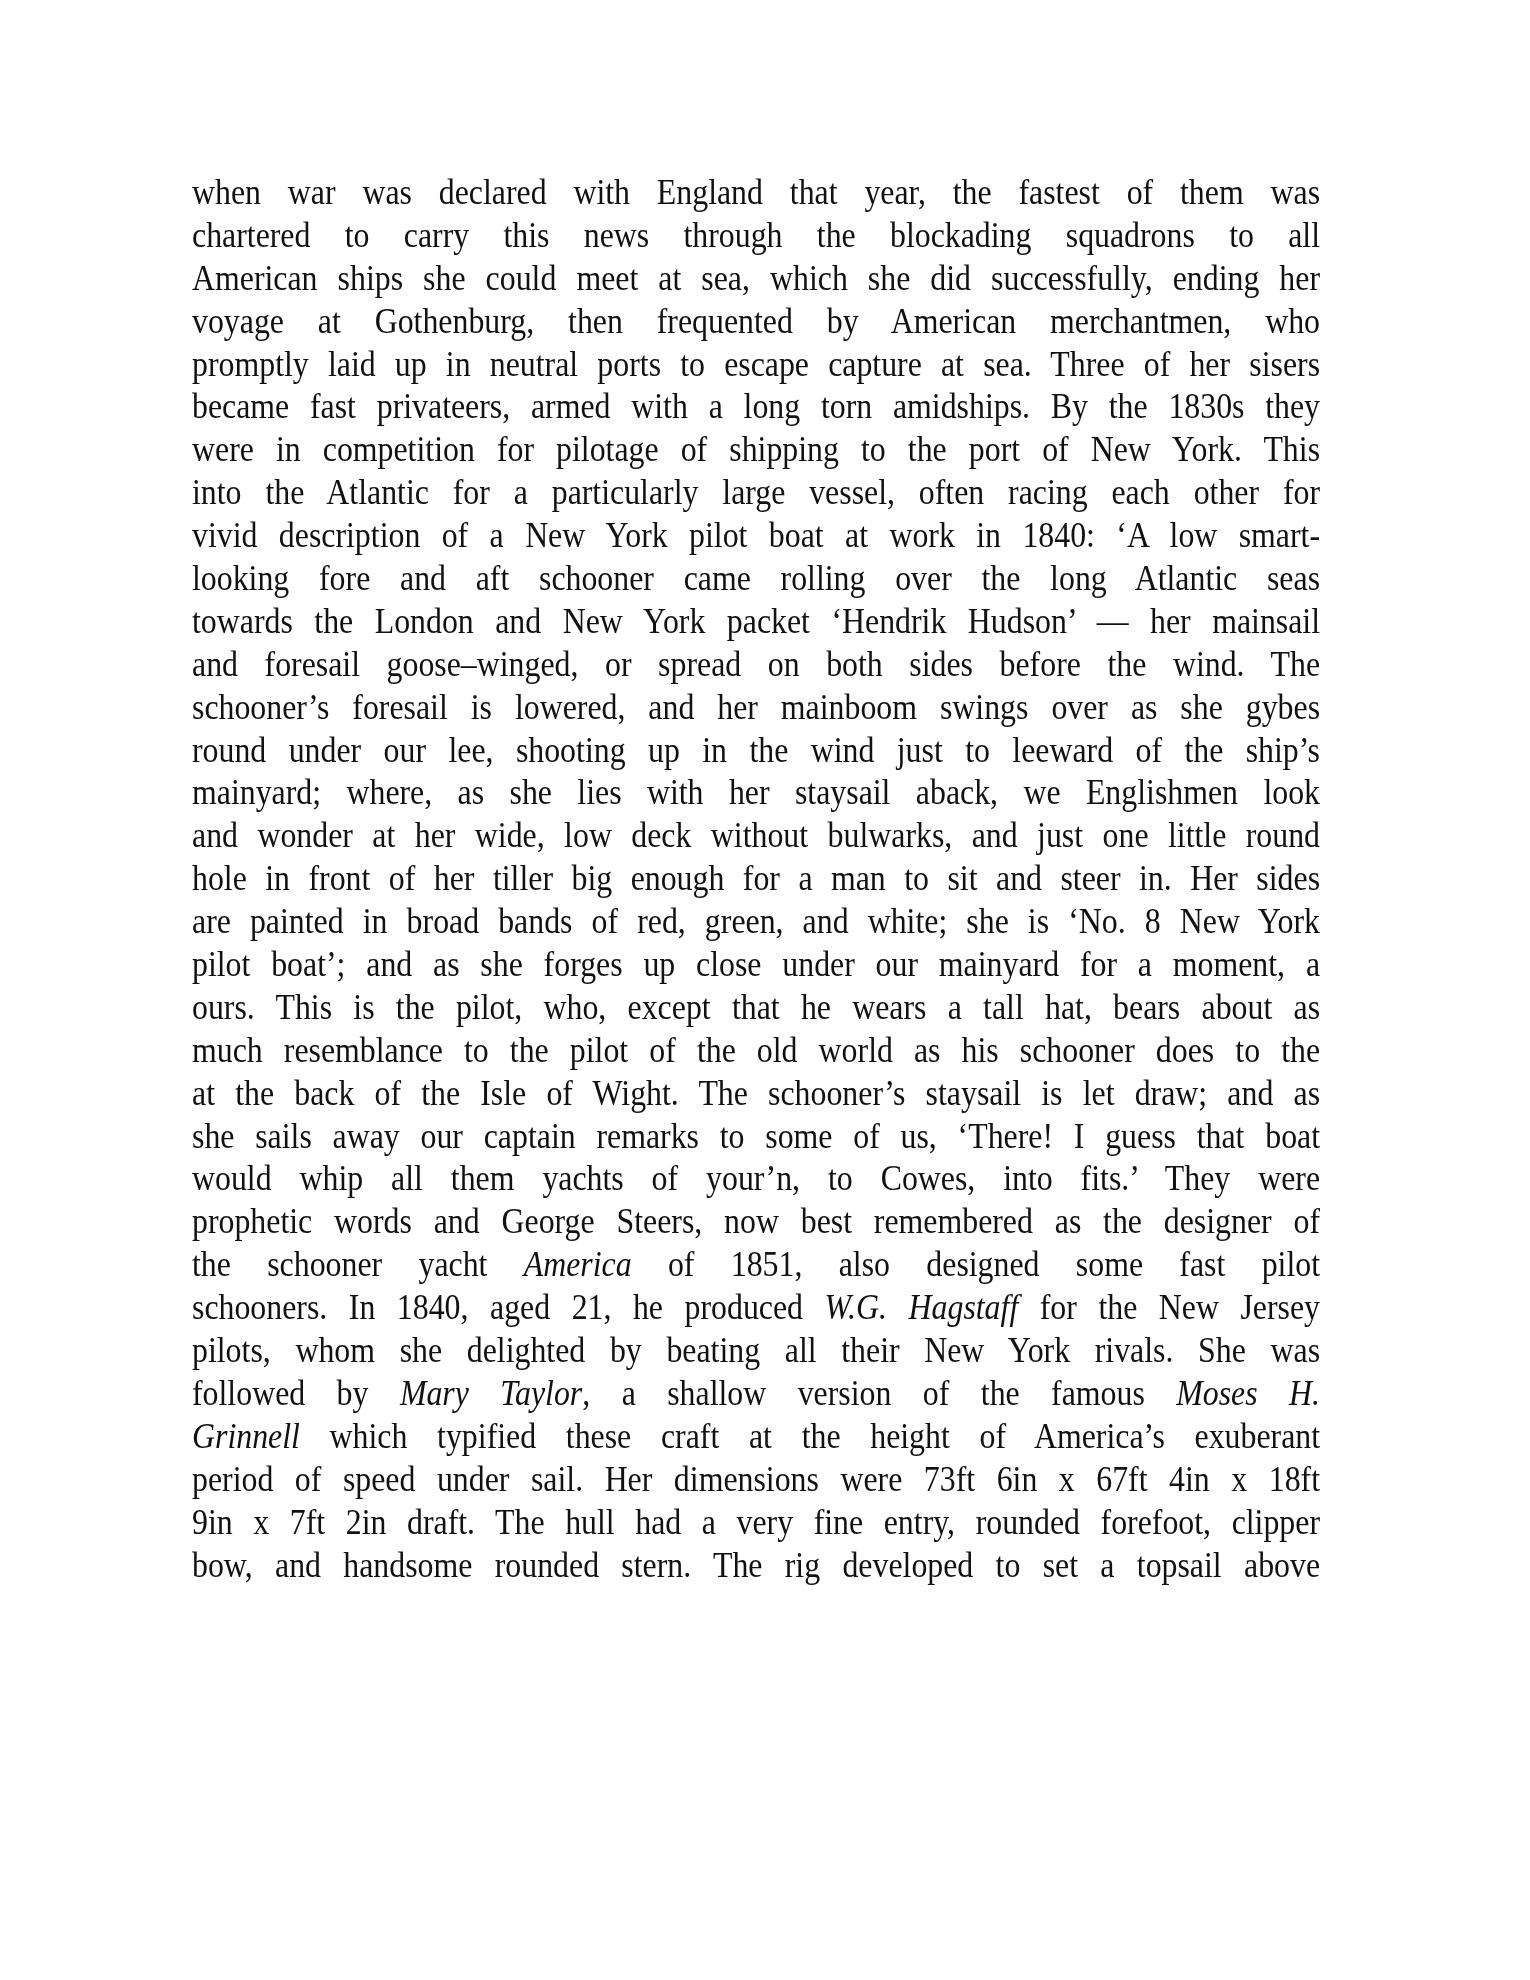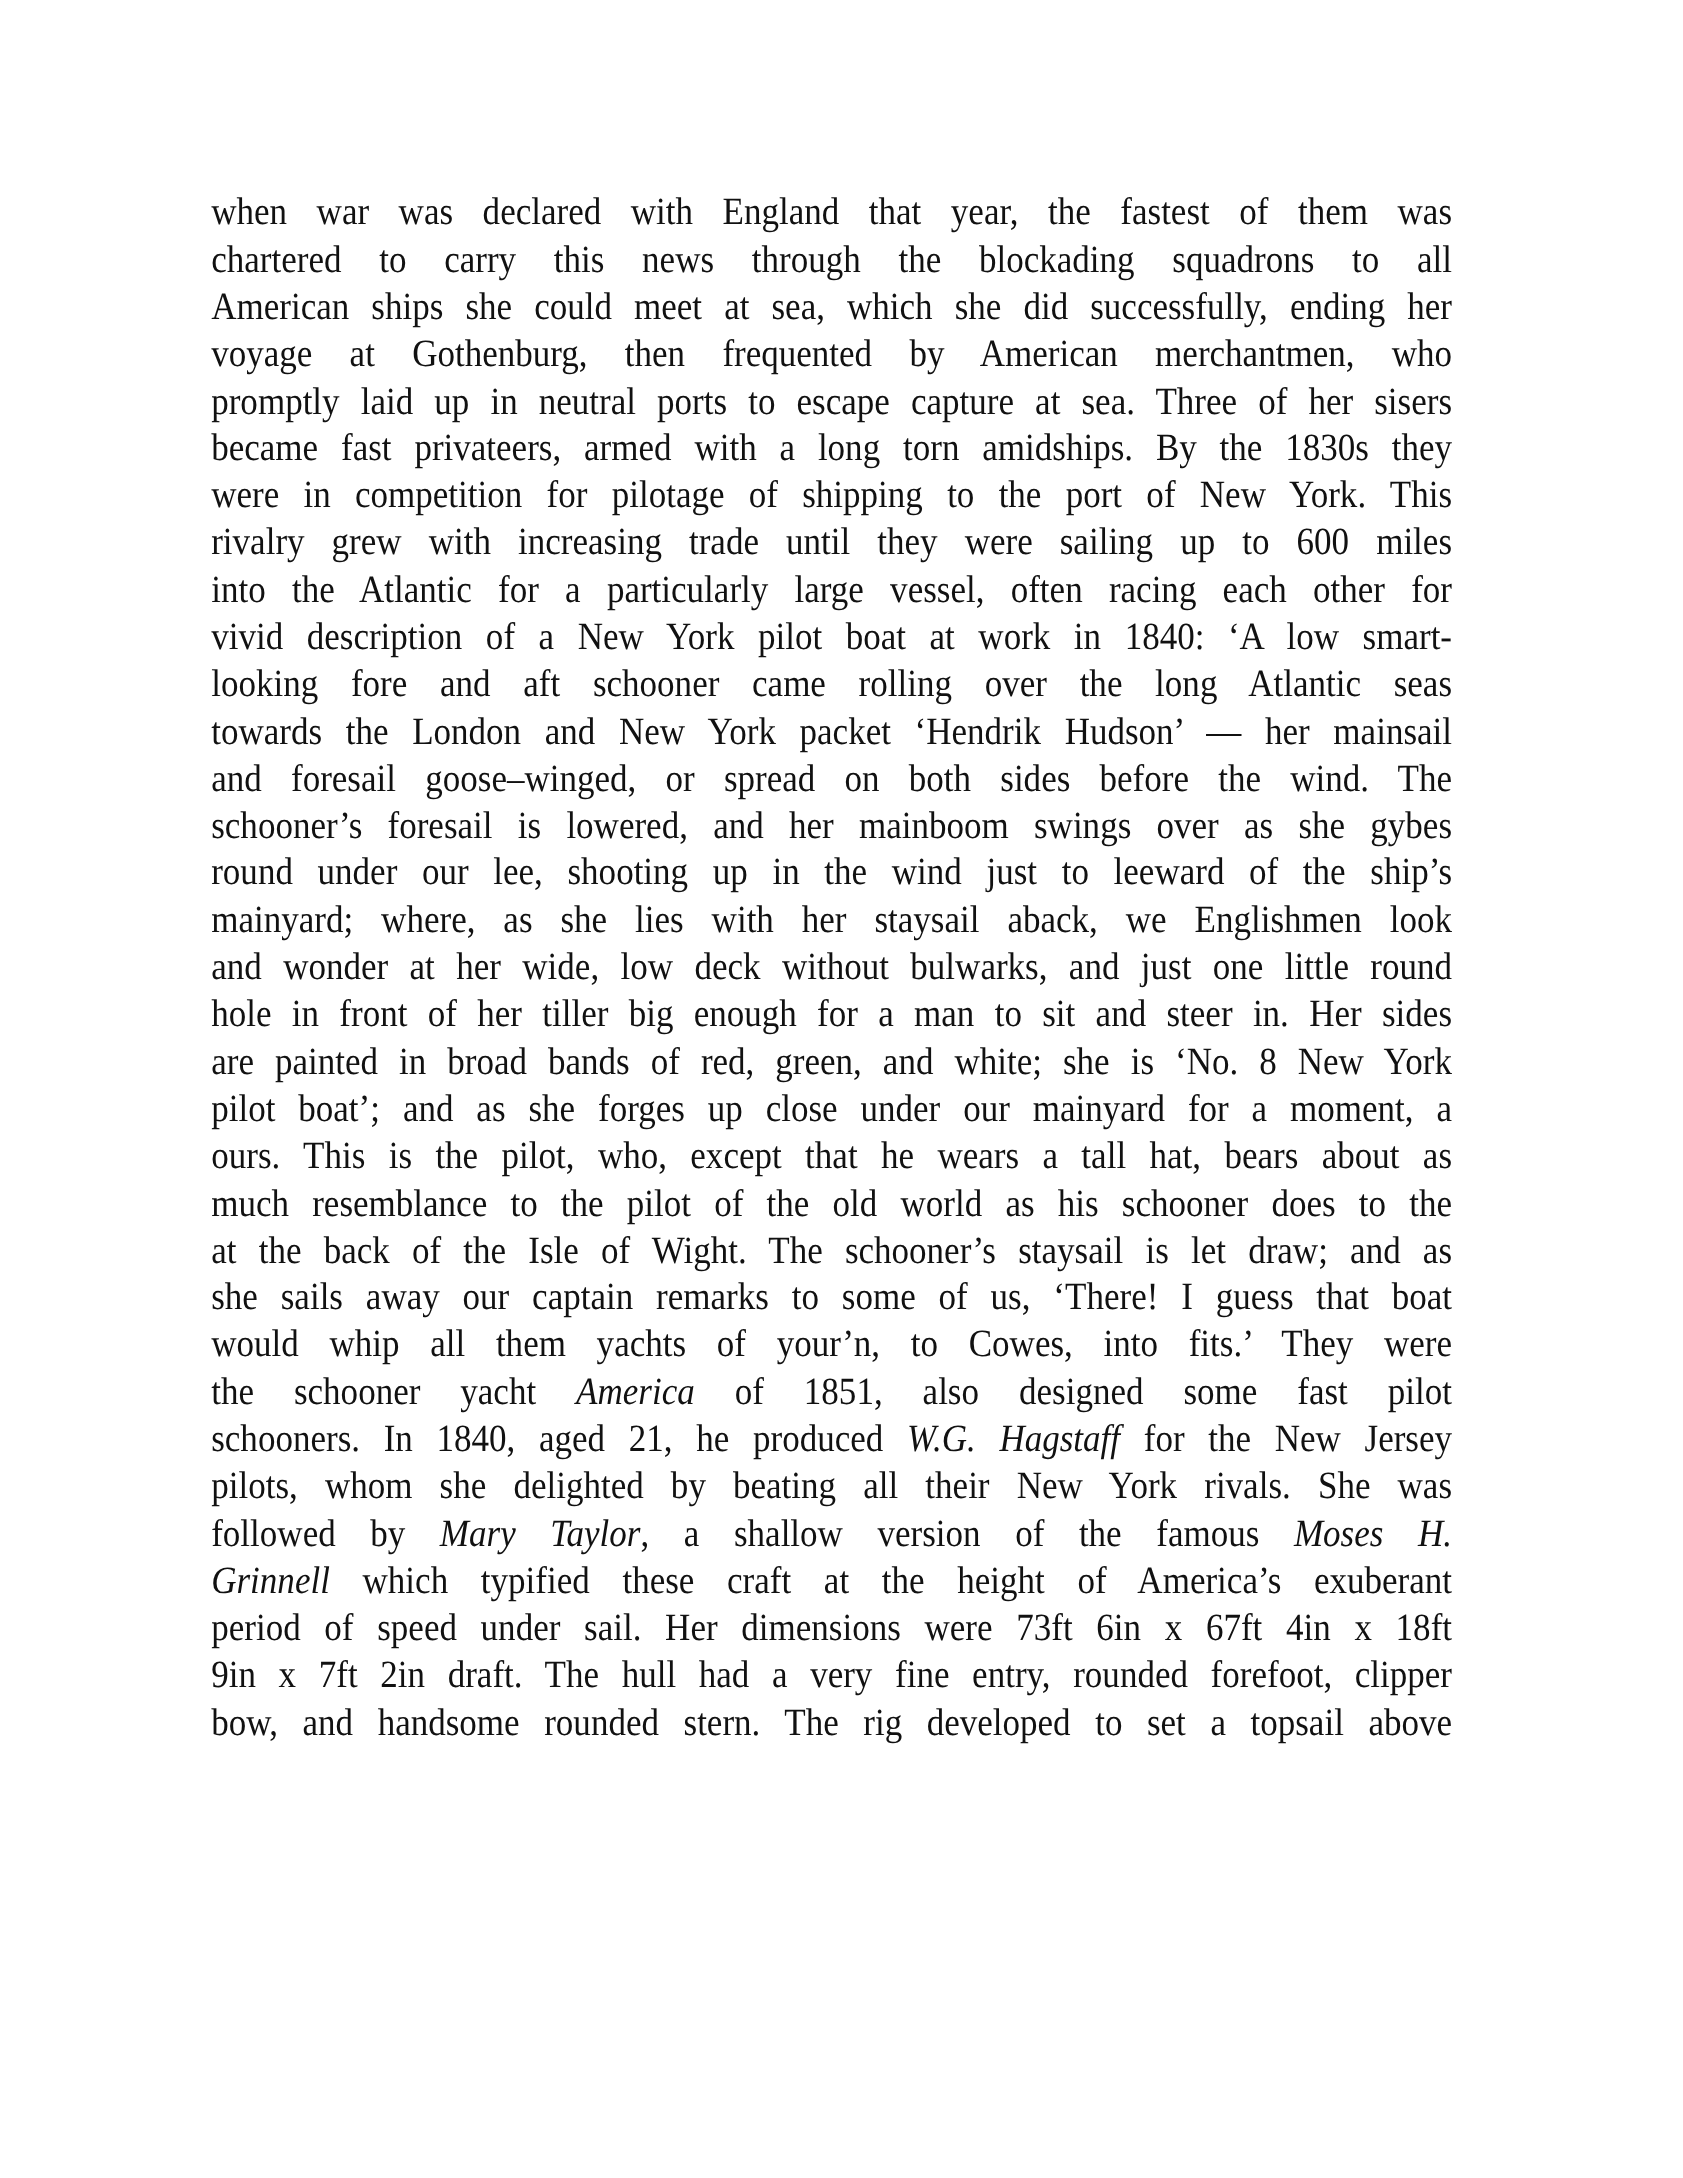--- a/index.html
+++ b/index.html
@@ -73,23 +73,20 @@
       <div class="line">
         <div class="line-inner"><span>promptly laid up in neutral ports to escape capture at sea. Three of her sisers</span></div>
       </div>
       <div class="line">
         <div class="line-inner"><span>became fast privateers, armed with a long torn amidships. By the 1830s they</span></div>
       </div>
       <div class="line">
         <div class="line-inner"><span>were in competition for pilotage of shipping to the port of New York. This</span></div>
       </div>
       <div class="line">
-        <div class="line-inner"><span>rivalry grew with increasing trade until they were sailing up to 600 miles</span></div>
-      </div>
-      <div class="line">
         <div class="line-inner"><span>into the Atlantic for a particularly large vessel, often racing each other for</span></div>
       </div>
       <div class="line">
         <div class="line-inner"><span>vivid description of a New York pilot boat at work in 1840: ‘A low smart-</span></div>
       </div>
       <div class="line">
         <div class="line-inner"><span>looking fore and aft schooner came rolling over the long Atlantic seas</span></div>
       </div>
       <div class="line">
         <div class="line-inner"><span>towards the London and New York packet ‘Hendrik Hudson’ — her mainsail</span></div>
@@ -127,20 +124,23 @@
       <div class="line">
         <div class="line-inner"><span>at the back of the Isle of Wight. The schooner’s staysail is let draw; and as</span></div>
       </div>
       <div class="line">
         <div class="line-inner"><span>she sails away our captain remarks to some of us, ‘There! I guess that boat</span></div>
       </div>
       <div class="line">
         <div class="line-inner"><span>would whip all them yachts of your’n, to Cowes, into fits.’ They were</span></div>
       </div>
       <div class="line">
+        <div class="line-inner"><span>prophetic words and George Steers, now best remembered as the designer of</span></div>
+      </div>
+      <div class="line">
         <div class="line-inner"><span>the schooner yacht </span><span class="seg-italic">America</span><span> of 1851, also designed some fast pilot</span></div>
       </div>
       <div class="line">
         <div class="line-inner"><span>schooners. In 1840, aged 21, he produced </span><span class="seg-italic">W.G. Hagstaff</span><span> for the New Jersey</span></div>
       </div>
       <div class="line">
         <div class="line-inner"><span>pilots, whom she delighted by beating all their New York rivals. She was</span></div>
       </div>
       <div class="line">
         <div class="line-inner"><span>followed by </span><span class="seg-italic">Mary Taylor</span><span>, a shallow version of the famous </span><span class="seg-italic">Moses H.</span></div>

